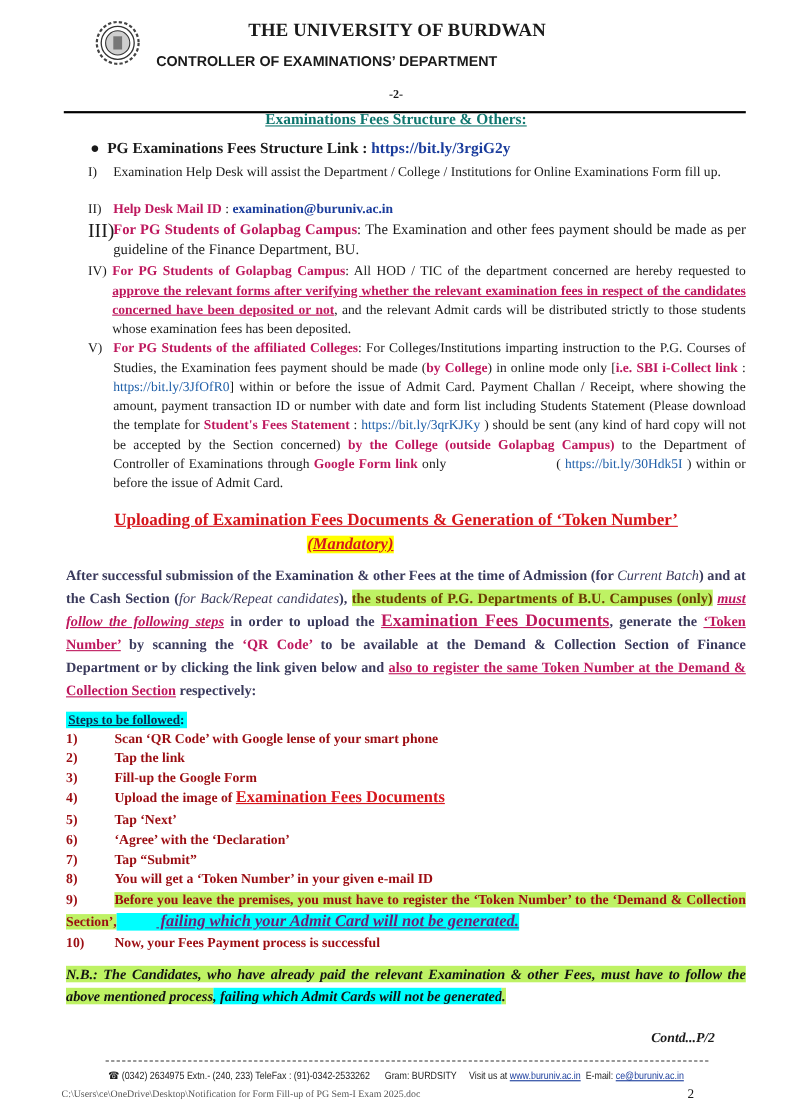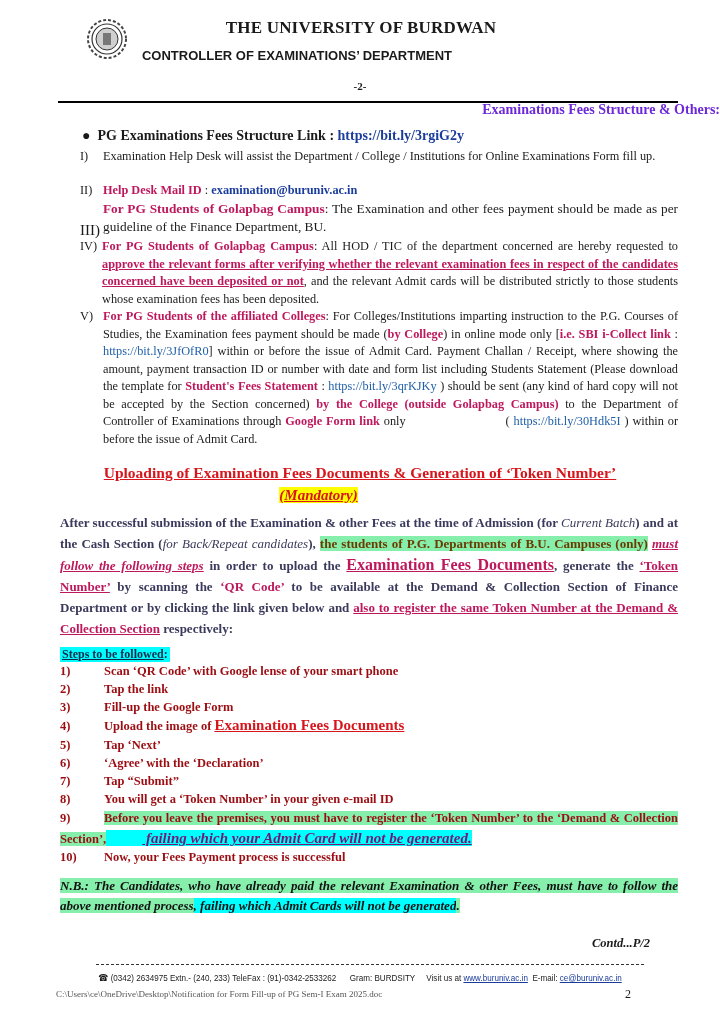--- a/index.html
+++ b/index.html
@@ -4,26 +4,26 @@
 <style>
   html, body { margin:0; padding:0; background:#ffffff; }
   body { width:720px; height:1016px; position:relative; overflow:hidden;
          font-family:"Liberation Serif", serif; color:#1a1a1a; }
   .abs { position:absolute; }
   .logo { left:86px; top:18px; width:42px; height:42px; }
   .uni-title { left:0; width:720px; top:18px; text-align:center; font-size:17px; font-weight:bold; letter-spacing:0.2px; padding-left:2px; box-sizing:border-box; }
   .dept-title { left:0; width:576px; top:48px; text-align:center; font-family:"Liberation Sans", sans-serif; font-size:13px; font-weight:bold; padding-left:18px; box-sizing:border-box; }
   .rule { left:58px; width:620px; top:101px; height:2px; background:#000; }
   .pageno { left:0; width:720px; top:108px; text-align:center; font-size:11px; font-weight:bold; }
-  .section-title { left:0; width:720px; top:102px; text-align:right; font-size:14px; font-weight:bold; color:#6d28d9; margin-top:0; }
+  .section-title { left:0; width:720px; top:102px; text-align:center; font-size:14px; font-weight:bold; color:#0f766e; text-decoration:underline; margin-top:0; }
   .red { color:#be185d; font-weight:bold; }
   .blue { color:#1a3c9c; }
   .linkblue { color:#1f5fa8; }
   .u { text-decoration:underline; }
-  .hl-y { background:#86efac; }
+  .hl-y { background:#bef264; }
   .hl-c { background:#00ffff; }
   .item { position:absolute; left:80px; width:598px; font-size:12.3px; line-height:17.5px; text-align:justify; }
   .item .num { position:absolute; left:0; }
   .item .txt { margin-left:23px; display:block; }
   .bullet-line { left:82px; top:128px; font-size:14px; font-weight:bold; }
   .upload-title { left:0; width:720px; top:464px; text-align:center; font-size:15.5px; font-weight:bold; color:#d6161c; text-decoration:underline; }
   .mandatory { left:0; width:637px; top:487px; text-align:center; font-size:15px; font-weight:bold; font-style:italic; color:#d6161c; }
   .mandatory span { background:#ffff00; text-decoration:underline; }
   .para { left:60px; width:618px; top:512px; font-size:13px; line-height:21px; font-weight:bold; color:#3a3a5c; text-align:justify; }
   .big { font-size:16px; }
@@ -62,21 +62,21 @@
   <span class="num">I)</span>
   <span class="txt">Examination Help Desk will assist the Department / College / Institutions for Online Examinations Form fill up.</span>
 </div>
 
 <div class="item" style="top:182px;">
   <span class="num">II)</span>
   <span class="txt"><span class="red">Help Desk Mail ID</span><span> : </span><a class="blue" style="font-weight:bold;text-decoration:none;">examination@buruniv.ac.in</a></span>
 </div>
 
 <div class="item" style="top:200px;font-size:13.3px;line-height:18px;">
-  <span class="num" style="font-size:15px;margin-top:21px;">III)</span>
+  <span class="num" style="font-size:18px;">III)</span>
   <span class="txt"><span class="red">For PG Students of Golapbag Campus</span><span>: The Examination and other fees payment should be made as per guideline of the Finance Department, BU.</span></span>
 </div>
 
 <div class="item" style="top:238px;">
   <span class="num">IV)</span>
   <span class="txt" style="margin-left:22px;"><span class="red">For PG Students of Golapbag Campus</span><span>: All HOD / TIC of the department concerned are hereby requested to </span><span class="red u">approve the relevant forms after verifying whether the relevant examination fees in respect of the candidates concerned have been deposited or not</span><span>, and the relevant Admit cards will be distributed strictly to those students whose examination fees has been deposited.</span></span>
 </div>
 
 <div class="item" style="top:308px;">
   <span class="num">V)</span>

